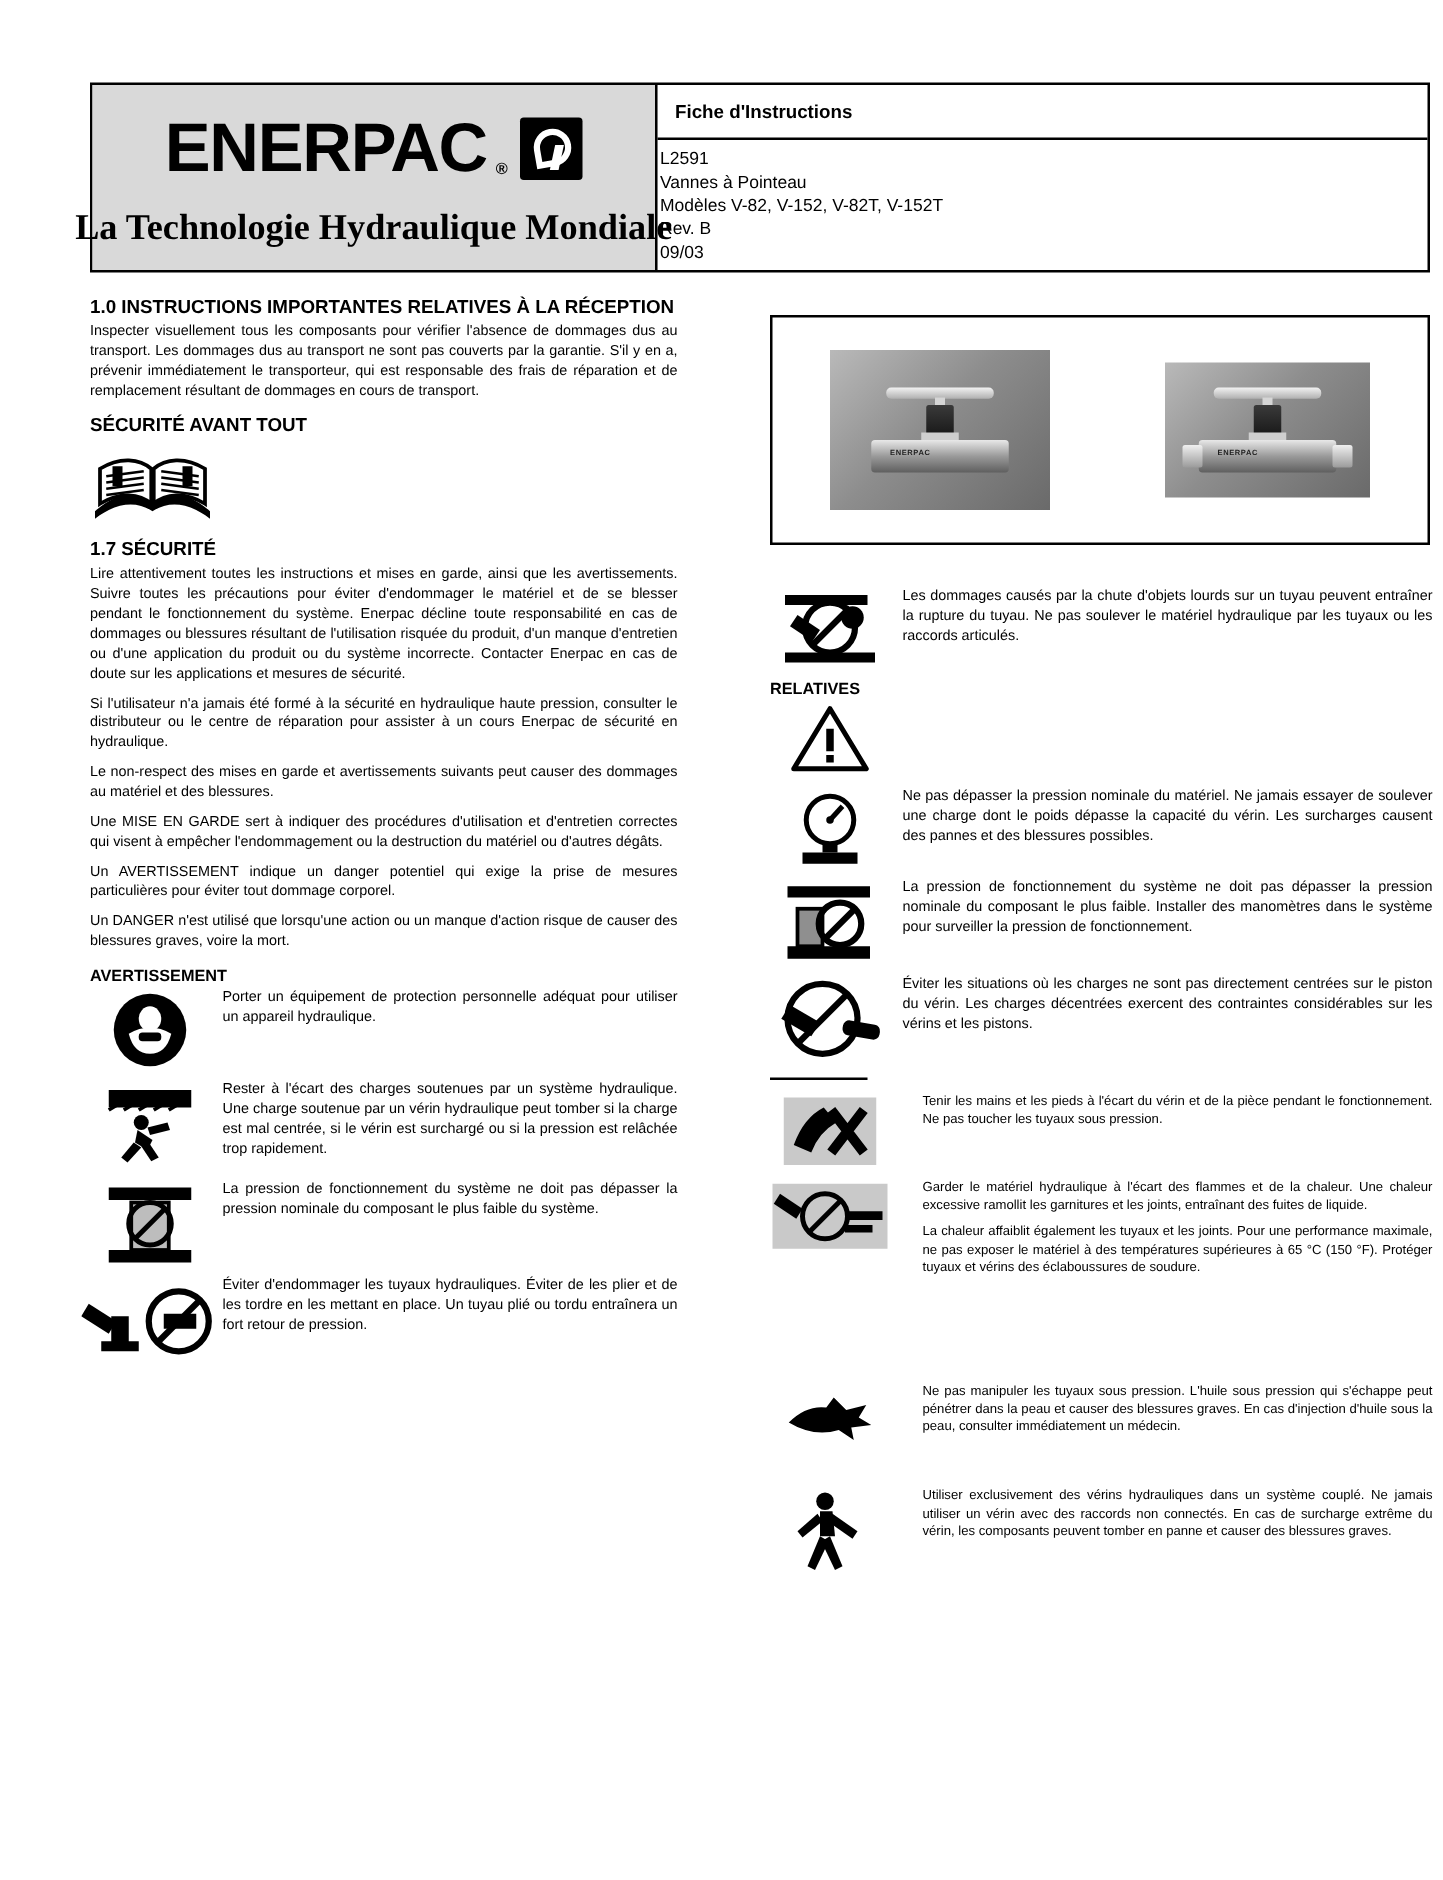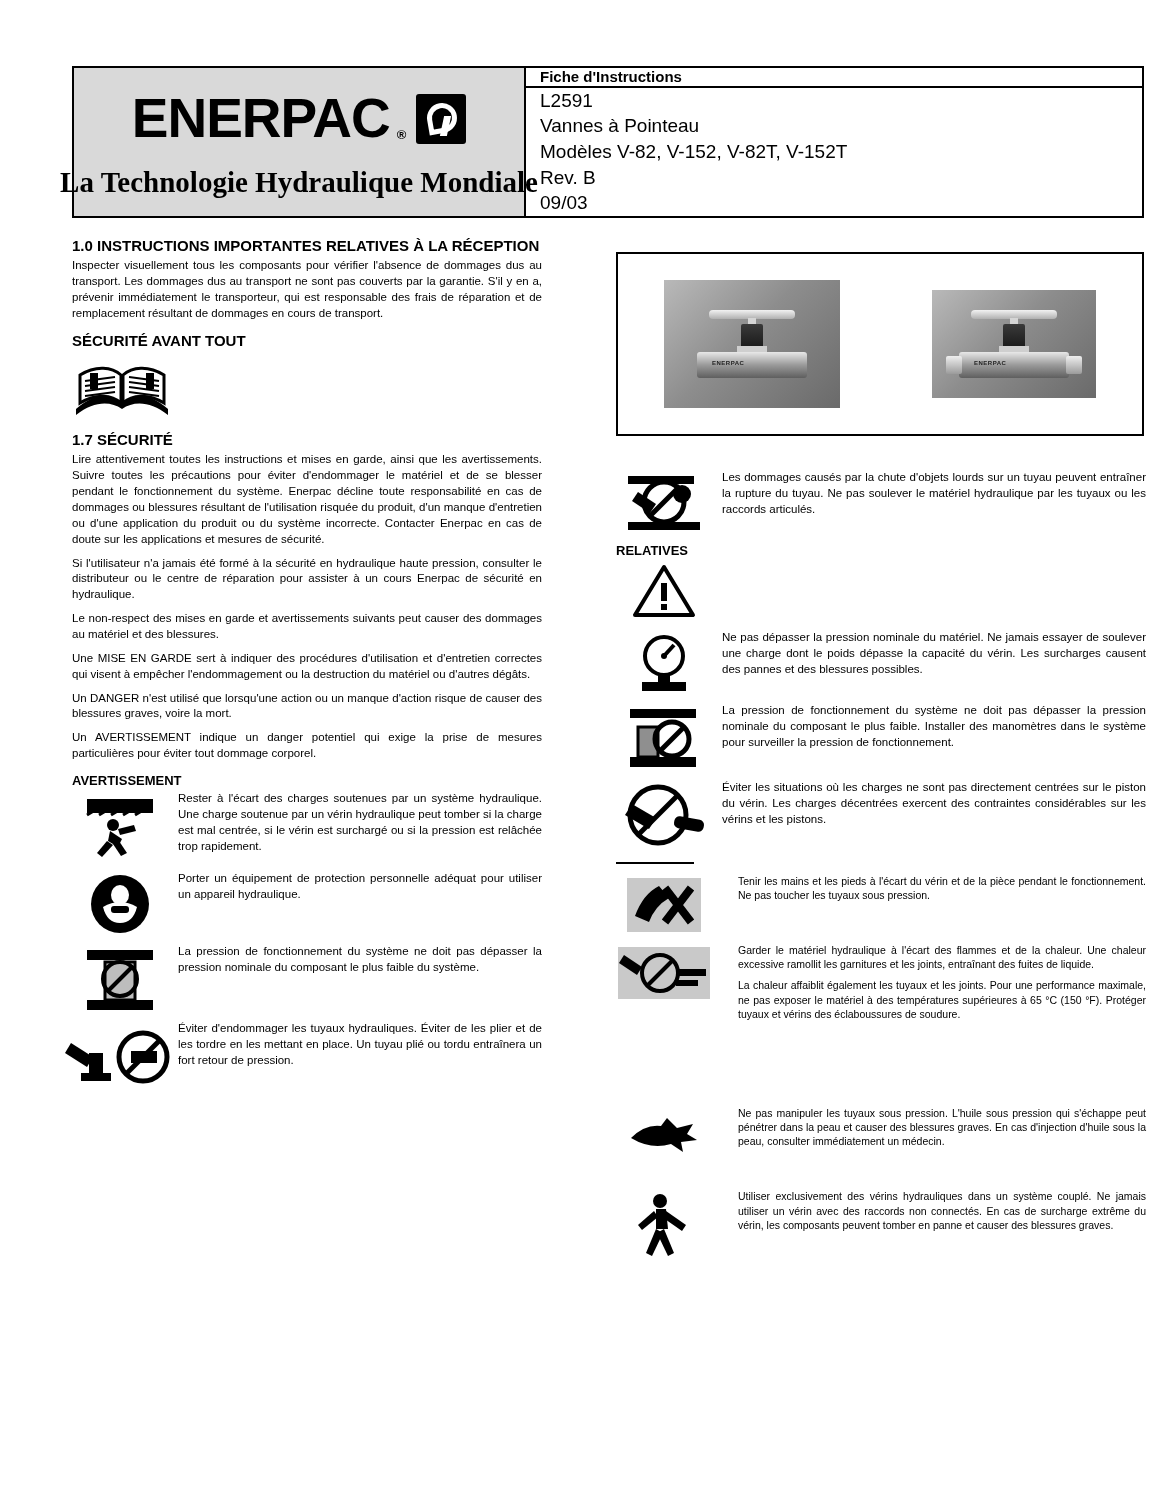--- a/index.html
+++ b/index.html
@@ -109,22 +109,22 @@
     align-items: center;
     padding: 0 14px;
     font-size: 15px;
     font-weight: bold;
   }
   .header-row-bottom {
     flex: 1;
     display: flex;
     flex-direction: column;
     justify-content: center;
-    padding: 0 14px;
-    font-size: 19px;
+    padding: 0 2px;
+    font-size: 14px;
   }
   .doc-meta-line {
     line-height: 1.35;
   }
 
   
   .photo-box {
     position: absolute;
     left: 616px;
     top: 252px;
@@ -354,26 +354,42 @@
           <rect x="18" y="14" width="8" height="16" fill="#000"></rect>
           <rect x="74" y="14" width="8" height="16" fill="#000"></rect>
         </svg>
       </span>
     </div>
     <div class="h-title">1.7 SÉCURITÉ</div>
     <p class="p">Lire attentivement toutes les instructions et mises en garde, ainsi que les avertissements. Suivre toutes les précautions pour éviter d'endommager le matériel et de se blesser pendant le fonctionnement du système. Enerpac décline toute responsabilité en cas de dommages ou blessures résultant de l'utilisation risquée du produit, d'un manque d'entretien ou d'une application du produit ou du système incorrecte. Contacter Enerpac en cas de doute sur les applications et mesures de sécurité.</p>
     <p class="p">Si l'utilisateur n'a jamais été formé à la sécurité en hydraulique haute pression, consulter le distributeur ou le centre de réparation pour assister à un cours Enerpac de sécurité en hydraulique.</p>
     <p class="p">Le non-respect des mises en garde et avertissements suivants peut causer des dommages au matériel et des blessures.</p>
     <p class="p">Une MISE EN GARDE sert à indiquer des procédures d'utilisation et d'entretien correctes qui visent à empêcher l'endommagement ou la destruction du matériel ou d'autres dégâts.</p>
+    <p class="p">Un AVERTISSEMENT indique un danger potentiel qui exige la prise de mesures particulières pour éviter tout dommage corporel.</p>
     <p class="p">Un DANGER n'est utilisé que lorsqu'une action ou un manque d'action risque de causer des blessures graves, voire la mort.</p>
-    <p class="p">Un AVERTISSEMENT indique un danger potentiel qui exige la prise de mesures particulières pour éviter tout dommage corporel.</p>
   </div>
 
   <div class="blk">
     <div class="h-sub">AVERTISSEMENT</div>
+
+    <div class="icon-row">
+      <div class="icon-slot">
+        <span>
+          <svg width="62" height="62" viewBox="0 0 62 62">
+            <circle cx="31" cy="31" r="29" fill="#000"></circle>
+            <ellipse cx="31" cy="22" rx="9" ry="10" fill="#fff"></ellipse>
+            <path d="M14 34 q17 -10 34 0 q-4 16 -17 16 q-13 0 -17 -16 Z" fill="#fff"></path>
+            <rect x="22" y="33" width="18" height="7" rx="3" fill="#000"></rect>
+          </svg>
+        </span>
+      </div>
+      <div class="txt">
+          <p class="p">Porter un équipement de protection personnelle adéquat pour utiliser un appareil hydraulique.</p>
+        </div>
+    </div>
 
     <div class="icon-row">
       <div class="icon-slot">
         <span>
           <svg width="74" height="66" viewBox="0 0 74 66">
             <rect x="4" y="6" width="66" height="14" fill="#000"></rect>
             <path d="M4 22 l10 -6 M16 22 l10 -6 M28 22 l10 -6 M40 22 l10 -6 M52 22 l10 -6" stroke="#000" stroke-width="3"></path>
             <g fill="#000">
               <circle cx="30" cy="32" r="6"></circle>
               <path d="M27 38 l12 8 l-4 8 l-10 -6 Z"></path>
@@ -385,36 +401,20 @@
         </span>
       </div>
       <div class="txt">
           <p class="p">Rester à l'écart des charges soutenues par un système hydraulique. Une charge soutenue par un vérin hydraulique peut tomber si la charge est mal centrée, si le vérin est surchargé ou si la pression est relâchée trop rapidement.</p>
         </div>
     </div>
 
     <div class="icon-row">
       <div class="icon-slot">
         <span>
-          <svg width="62" height="62" viewBox="0 0 62 62">
-            <circle cx="31" cy="31" r="29" fill="#000"></circle>
-            <ellipse cx="31" cy="22" rx="9" ry="10" fill="#fff"></ellipse>
-            <path d="M14 34 q17 -10 34 0 q-4 16 -17 16 q-13 0 -17 -16 Z" fill="#fff"></path>
-            <rect x="22" y="33" width="18" height="7" rx="3" fill="#000"></rect>
-          </svg>
-        </span>
-      </div>
-      <div class="txt">
-          <p class="p">Porter un équipement de protection personnelle adéquat pour utiliser un appareil hydraulique.</p>
-        </div>
-    </div>
-
-    <div class="icon-row">
-      <div class="icon-slot">
-        <span>
           <svg width="74" height="66" viewBox="0 0 74 66">
             <rect x="4" y="4" width="66" height="10" fill="#000"></rect>
             <rect x="4" y="54" width="66" height="10" fill="#000"></rect>
             <rect x="22" y="16" width="30" height="38" fill="#bdbdbd" stroke="#000" stroke-width="3"></rect>
             <circle cx="37" cy="33" r="17" fill="none" stroke="#000" stroke-width="4"></circle>
             <line x1="25" y1="45" x2="49" y2="21" stroke="#000" stroke-width="4"></line>
           </svg>
         </span>
       </div>
       <div class="txt">

